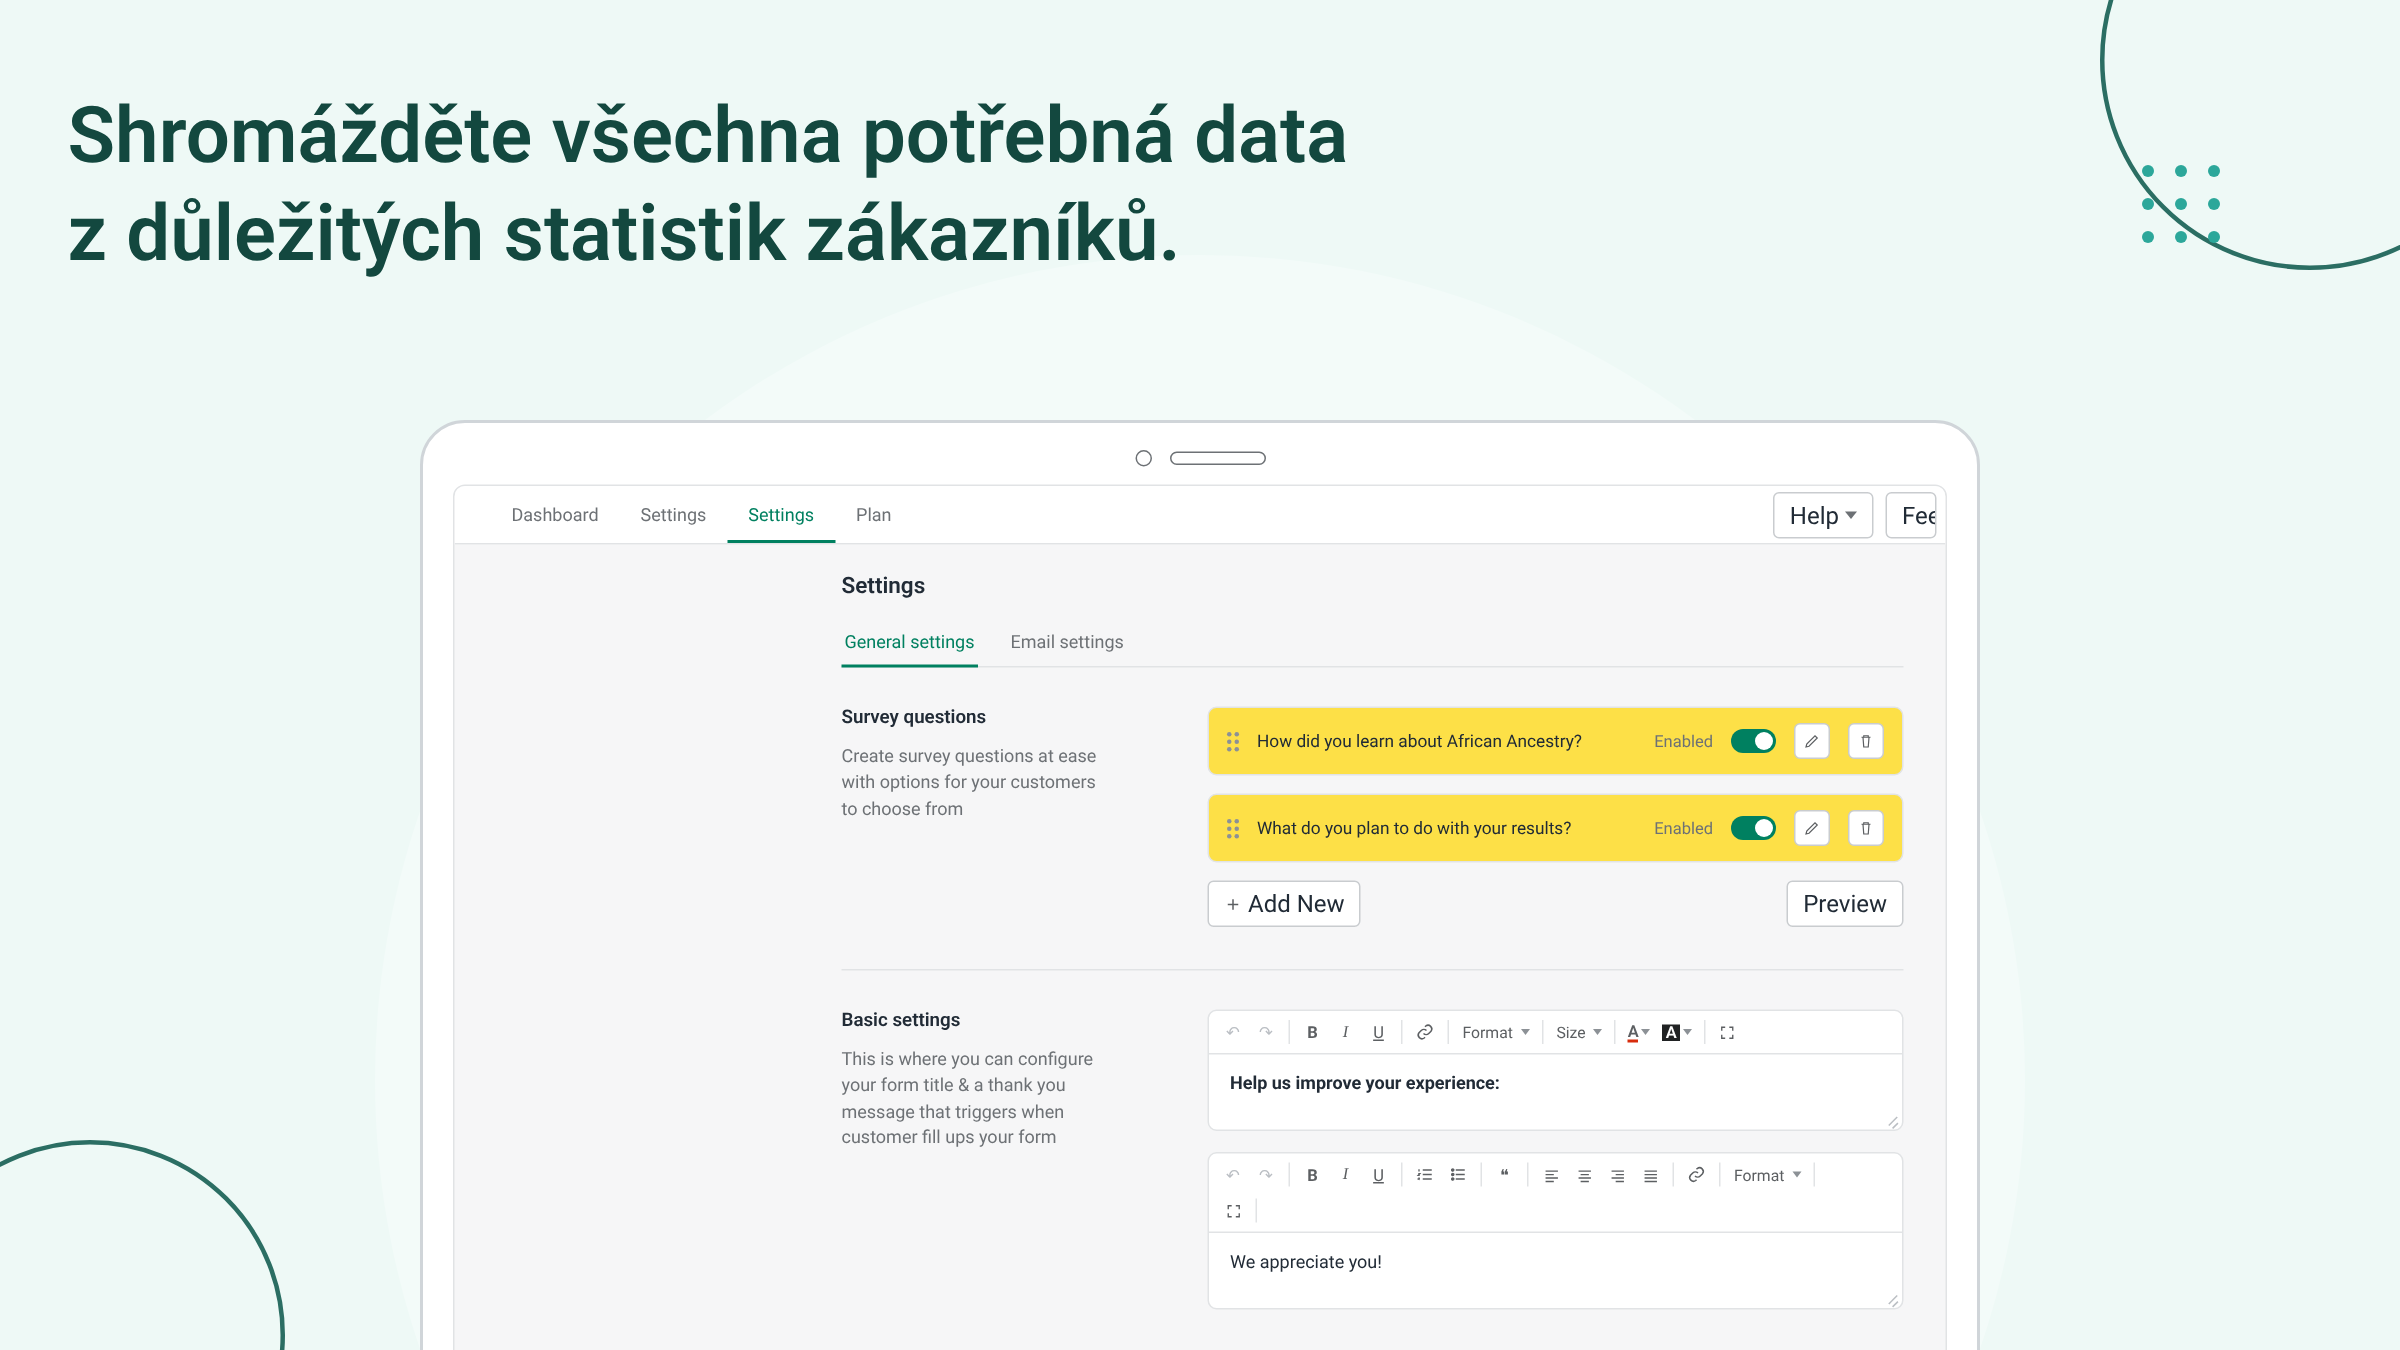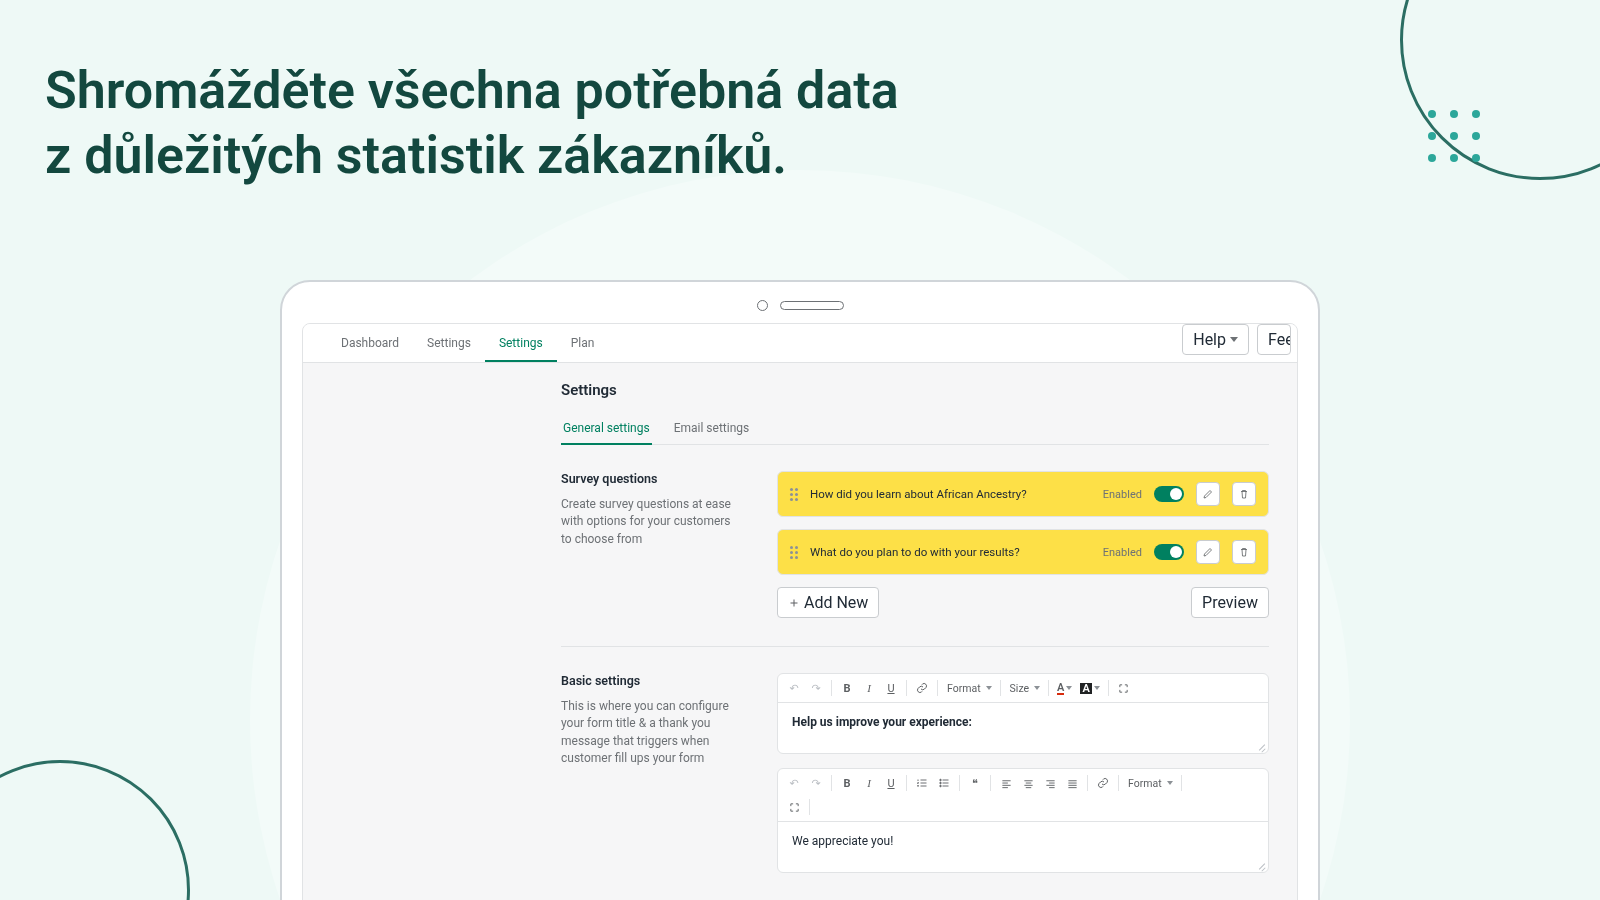--- a/index.html
+++ b/index.html
@@ -133,21 +133,21 @@
   .app-logo {
     width: 14px; height: 14px;
     background: #2ca79a;
     border-radius: 3px;
   }
   .crumb-root { color: var(--text-muted); }
   .crumb-current { color: var(--text-dark); font-weight: 500; }
 
   .app-tabs {
     display: flex;
-    align-items: flex-start;
+    align-items: center;
     background: #fff;
     border-bottom: 1px solid var(--border);
     padding: 0 24px;
   }
   .app-tab {
     padding: 12px 14px 10px;
     color: var(--text-muted);
     cursor: pointer;
     border-bottom: 2px solid transparent;
   }
@@ -198,21 +198,21 @@
     border-bottom: 2px solid transparent;
     margin-bottom: -1px;
   }
   .sub-tab.active {
     color: var(--teal);
     border-bottom-color: var(--teal);
   }
 
   .section {
     display: flex;
-    gap: 36px;
+    gap: 64px;
     margin-top: 26px;
     margin-left: 230px;
   }
   .section-left {
     width: 180px;
     flex-shrink: 0;
   }
   .section-left h3 {
     font-size: 12.5px;
     font-weight: 600;

